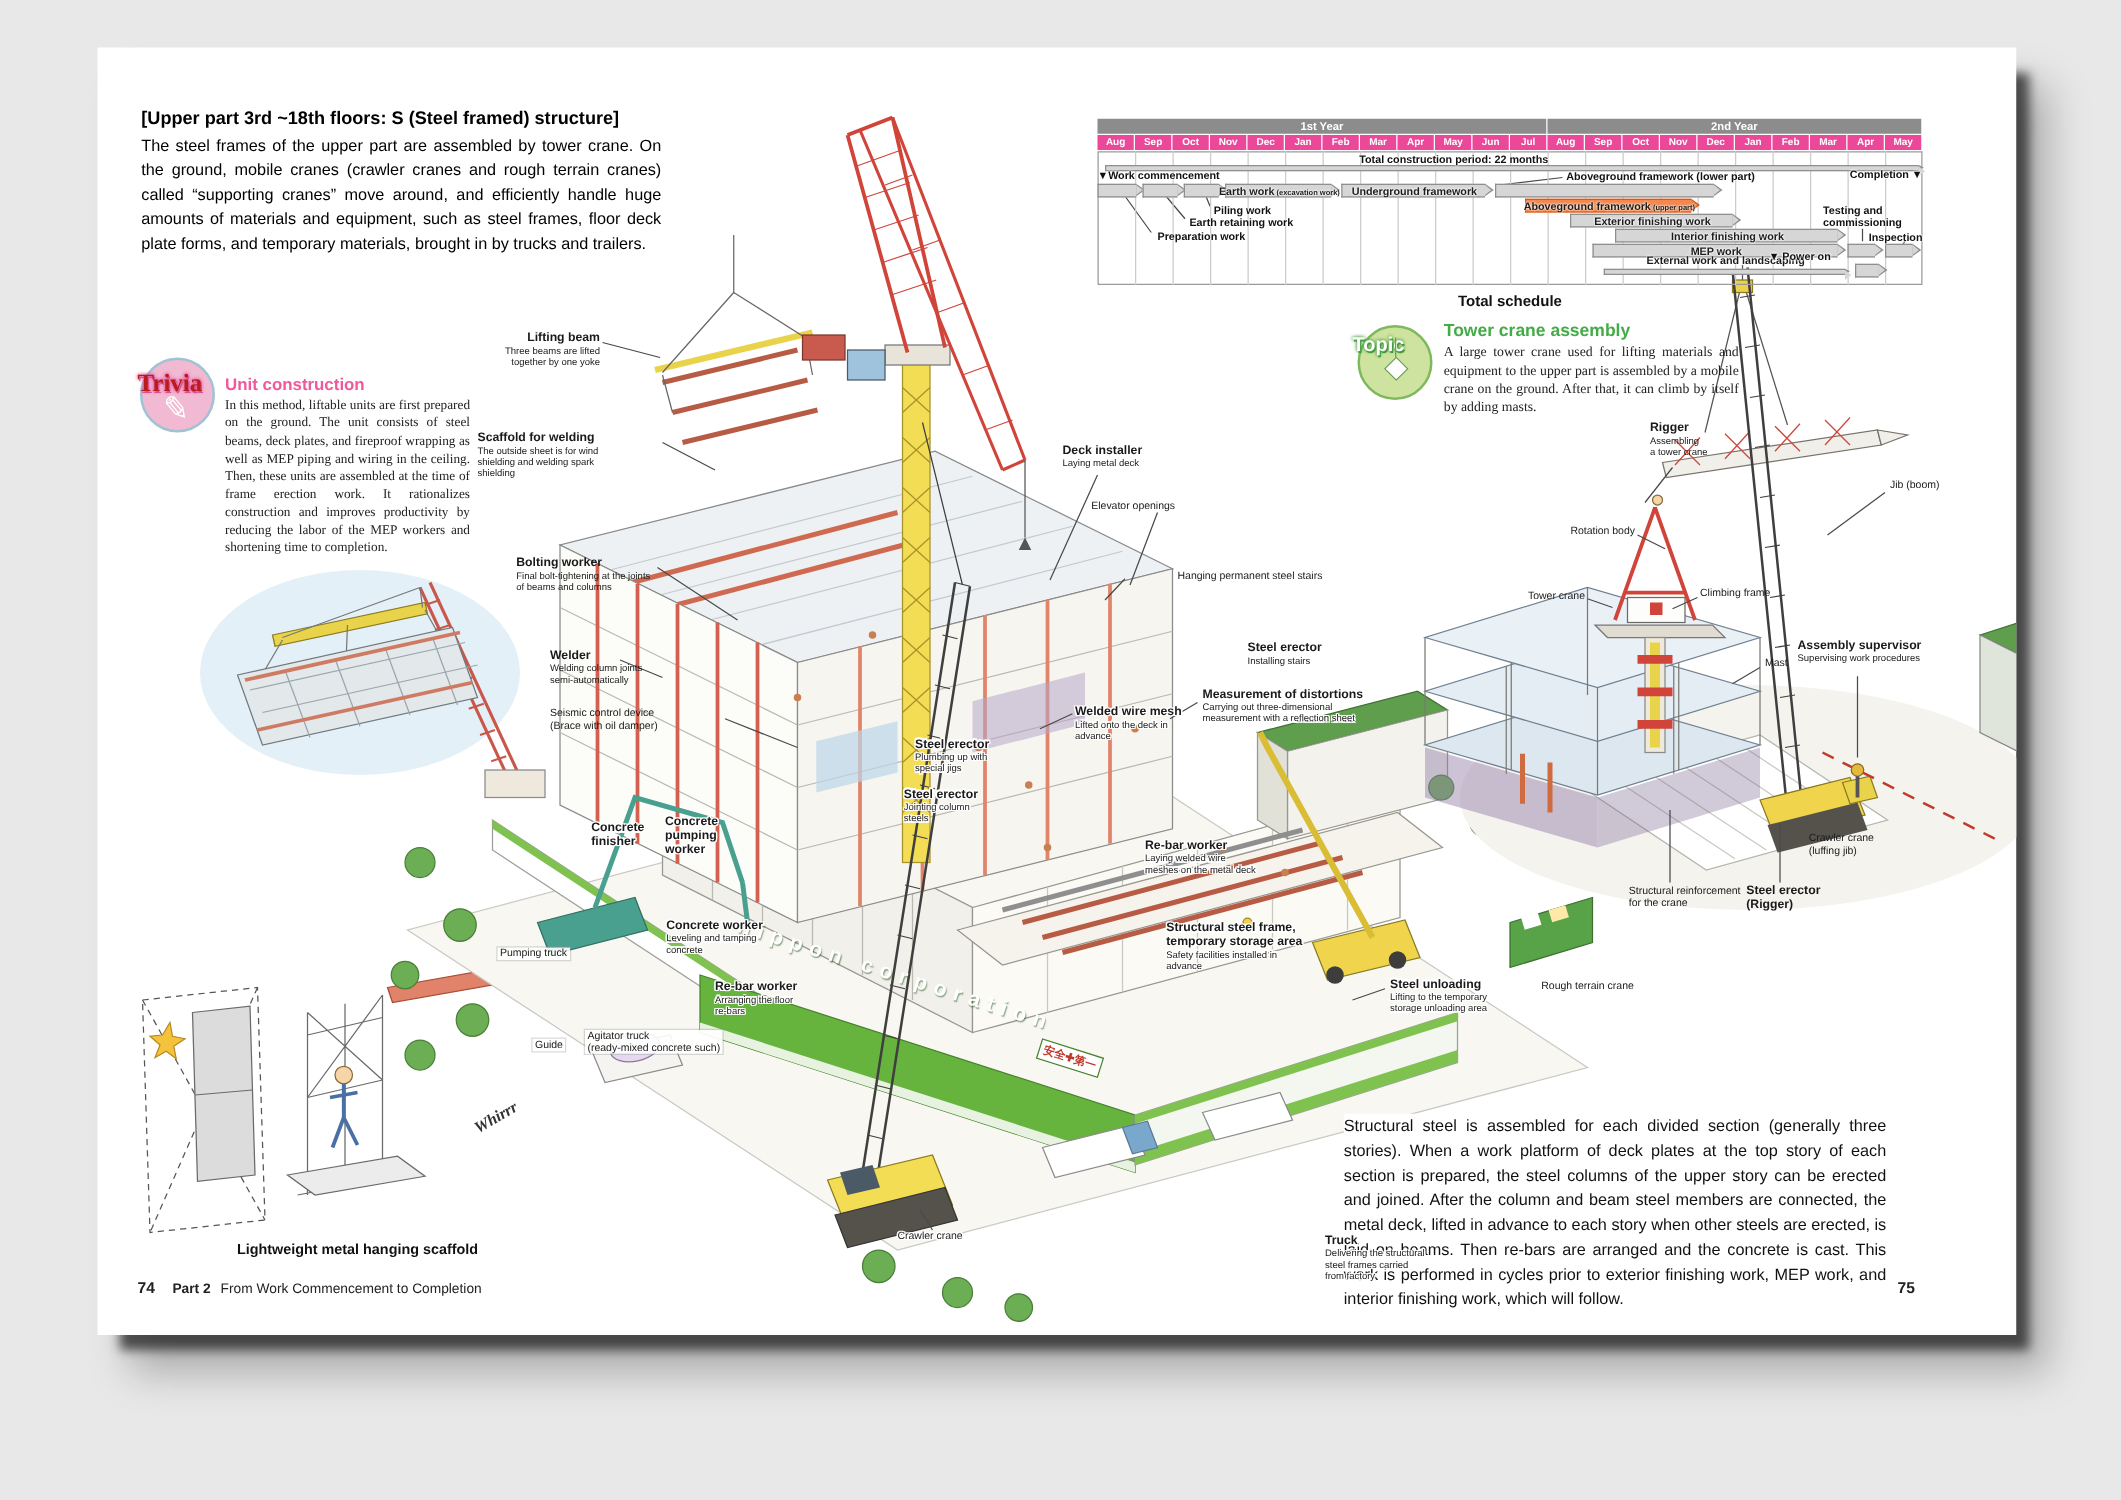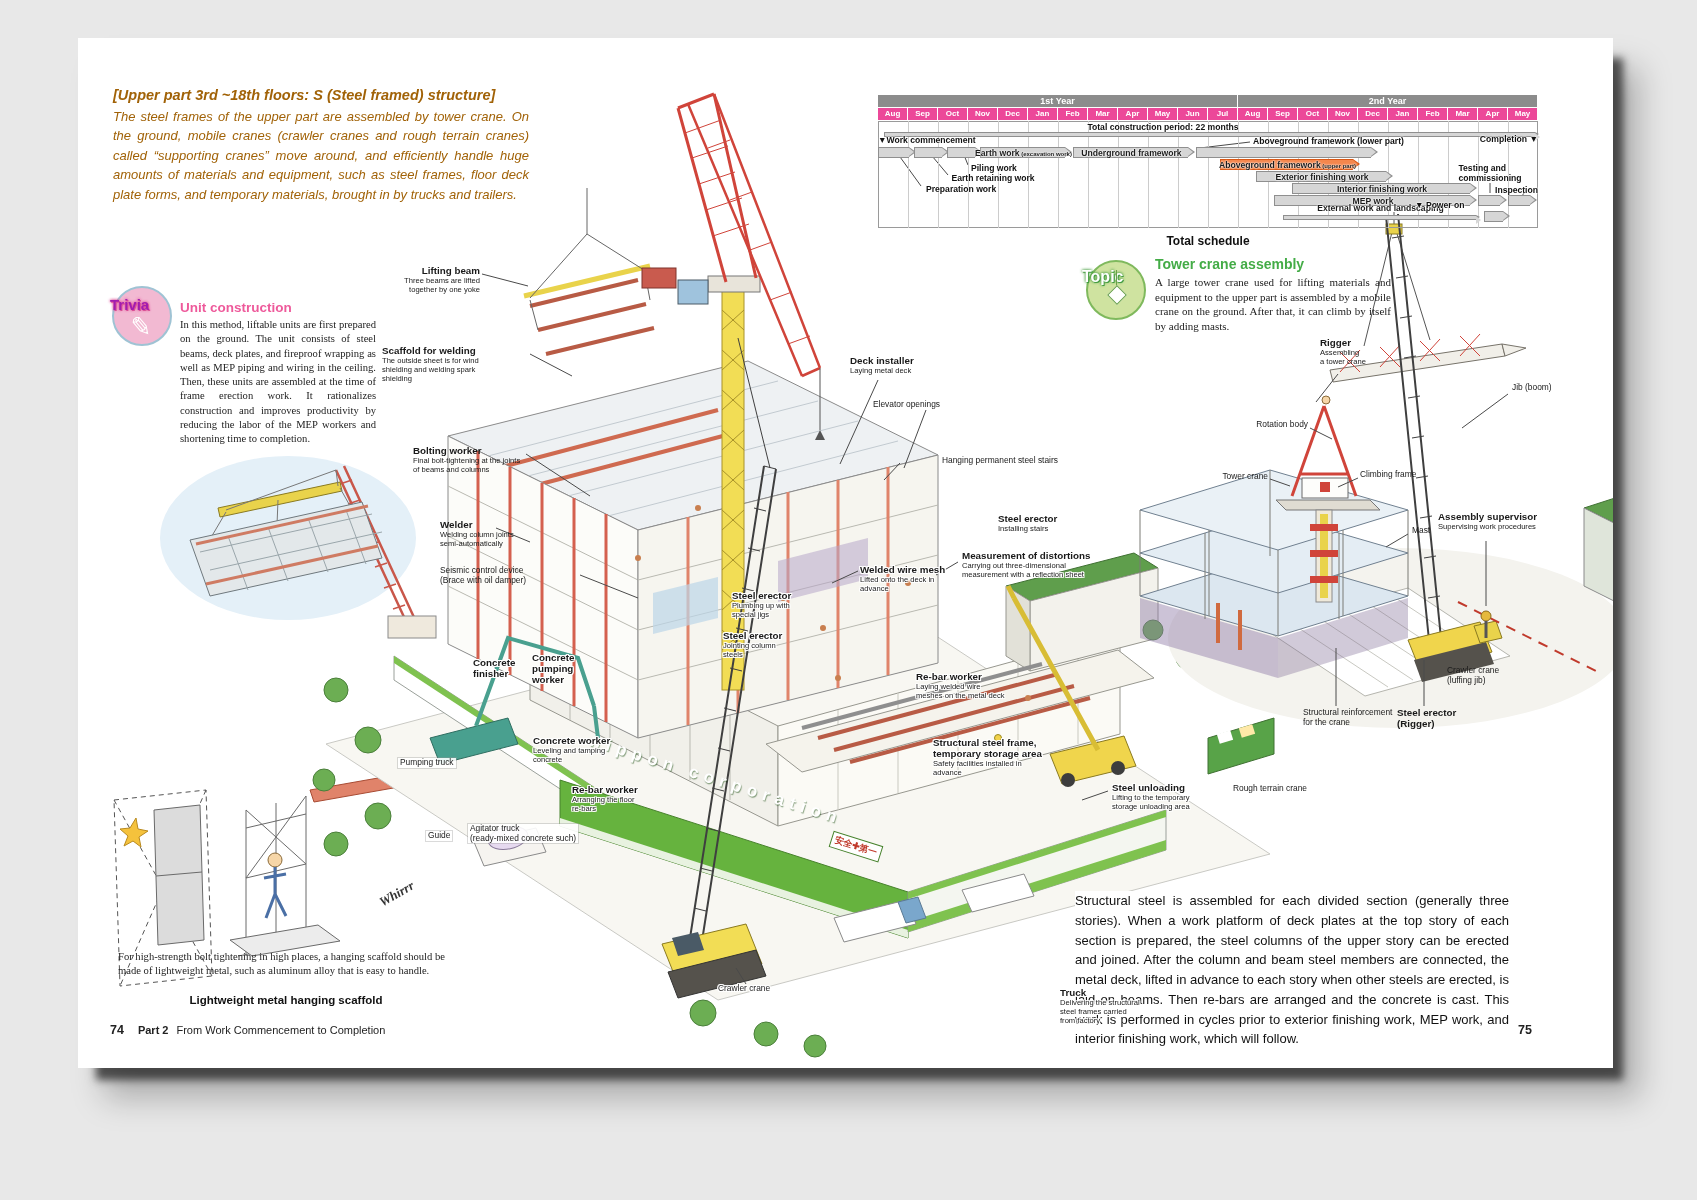--- a/index.html
+++ b/index.html
@@ -2,29 +2,29 @@
 <html><head>
 <meta charset="utf-8">
 <style>
   html,body{margin:0;padding:0;background:#e8e8e8;width:1697px;height:1200px;overflow:hidden;
     font-family:"Liberation Sans",sans-serif;}
   #page{position:absolute;left:78px;top:38px;width:1535px;height:1030px;background:#ffffff;
     box-shadow:14px 16px 8px -4px rgba(35,35,35,.75), 26px 30px 30px rgba(0,0,0,.25);}
   #page *{box-sizing:border-box;}
   .abs{position:absolute;}
   
-  #intro{left:35px;top:48px;width:416px;color:#a16207;font-style:italic;}
+  #intro{left:35px;top:48px;width:416px;color:#000000;}
   #intro .h{font-weight:bold;font-size:14.5px;line-height:1.3;}
   #intro .b{font-size:13px;line-height:1.5;text-align:justify;margin-top:2px;}
   #closing{left:997px;top:853px;width:434px;font-size:13px;line-height:1.52;color:#111;
     text-align:justify;background:#fff;}
   .badge{border-radius:50%;width:60px;height:60px;position:absolute;}
   #trivia-badge{left:34px;top:248px;background:#f2b9d2;border:2px solid #9fc3d4;}
-  #trivia-badge .w{position:absolute;left:-4px;top:8px;color:#a21caf;font-weight:bold;font-size:15px;
-    text-shadow:0 0 3px #e0559b,0 0 3px #e0559b,1px 1px 0 #d74f93;}
+  #trivia-badge .w{position:absolute;left:-4px;top:8px;color:#b91c1c;font-weight:bold;font-size:20px;
+    text-shadow:0 0 3px #e0559b,0 0 3px #e0559b,1px 1px 0 #d74f93;font-family:Liberation Serif, serif;}
   #trivia-badge .pencil{position:absolute;left:14px;top:22px;color:#fff;font-size:26px;transform:rotate(95deg);}
   #trivia-head{left:102px;top:262px;color:#ee5a9b;font-weight:bold;font-size:13.5px;}
   #trivia-body{left:102px;top:280px;width:196px;font-family:"Liberation Serif",serif;font-size:10.6px;
     line-height:1.35;text-align:justify;color:#222;}
   #topic-badge{left:1008px;top:222px;background:#cfe3a0;border:2px solid #7fb95d;}
   #topic-badge .w{position:absolute;left:-6px;top:6px;color:#fff;font-weight:bold;font-size:16px;
     text-shadow:0 0 3px #4ba045,0 0 3px #4ba045,1px 1px 0 #3f9a3f;}
   #topic-badge .bob{position:absolute;left:22px;top:26px;width:14px;height:14px;background:#fff;
     border:1px solid #6aa14c;transform:rotate(45deg);}
   #topic-badge .bobline{position:absolute;left:28px;top:8px;width:1px;height:20px;background:#6aa14c;}
@@ -565,21 +565,20 @@
       <div class="callout" style="left: 1319px; top: 670px;">
         <div class="t">Steel erector</div>
         <div class="t">(Rigger)</div>
       </div>
     </div>
 
   <div class="abs" id="wall-text">nippon corporation</div>
   <div class="abs" id="wall-sign">安全✚第一</div>
   <div class="abs" id="sfx">Whirrr</div>
 
-  <div class="abs" id="scaffold-note">For high-strength bolt tightening in high places, a hanging scaffold should be made of lightweight metal, such as aluminum alloy that is easy to handle.</div>
   <div class="abs" id="scaffold-caption">Lightweight metal hanging scaffold</div>
   <div class="abs" id="closing">Structural steel is assembled for each divided section (generally three stories). When a work platform of deck plates at the top story of each section is prepared, the steel columns of the upper story can be erected and joined. After the column and beam steel members are connected, the metal deck, lifted in advance to each story when other steels are erected, is laid on beams. Then re-bars are arranged and the concrete is cast. This work is performed in cycles prior to exterior finishing work, MEP work, and interior finishing work, which will follow.</div>
 
   <div class="abs" id="footer-left">
     <b>74</b><span class="part">Part 2</span><span>From Work Commencement to Completion</span>
   </div>
   <div class="abs" id="footer-right">75</div>
 </div>
 
 </body></html>

